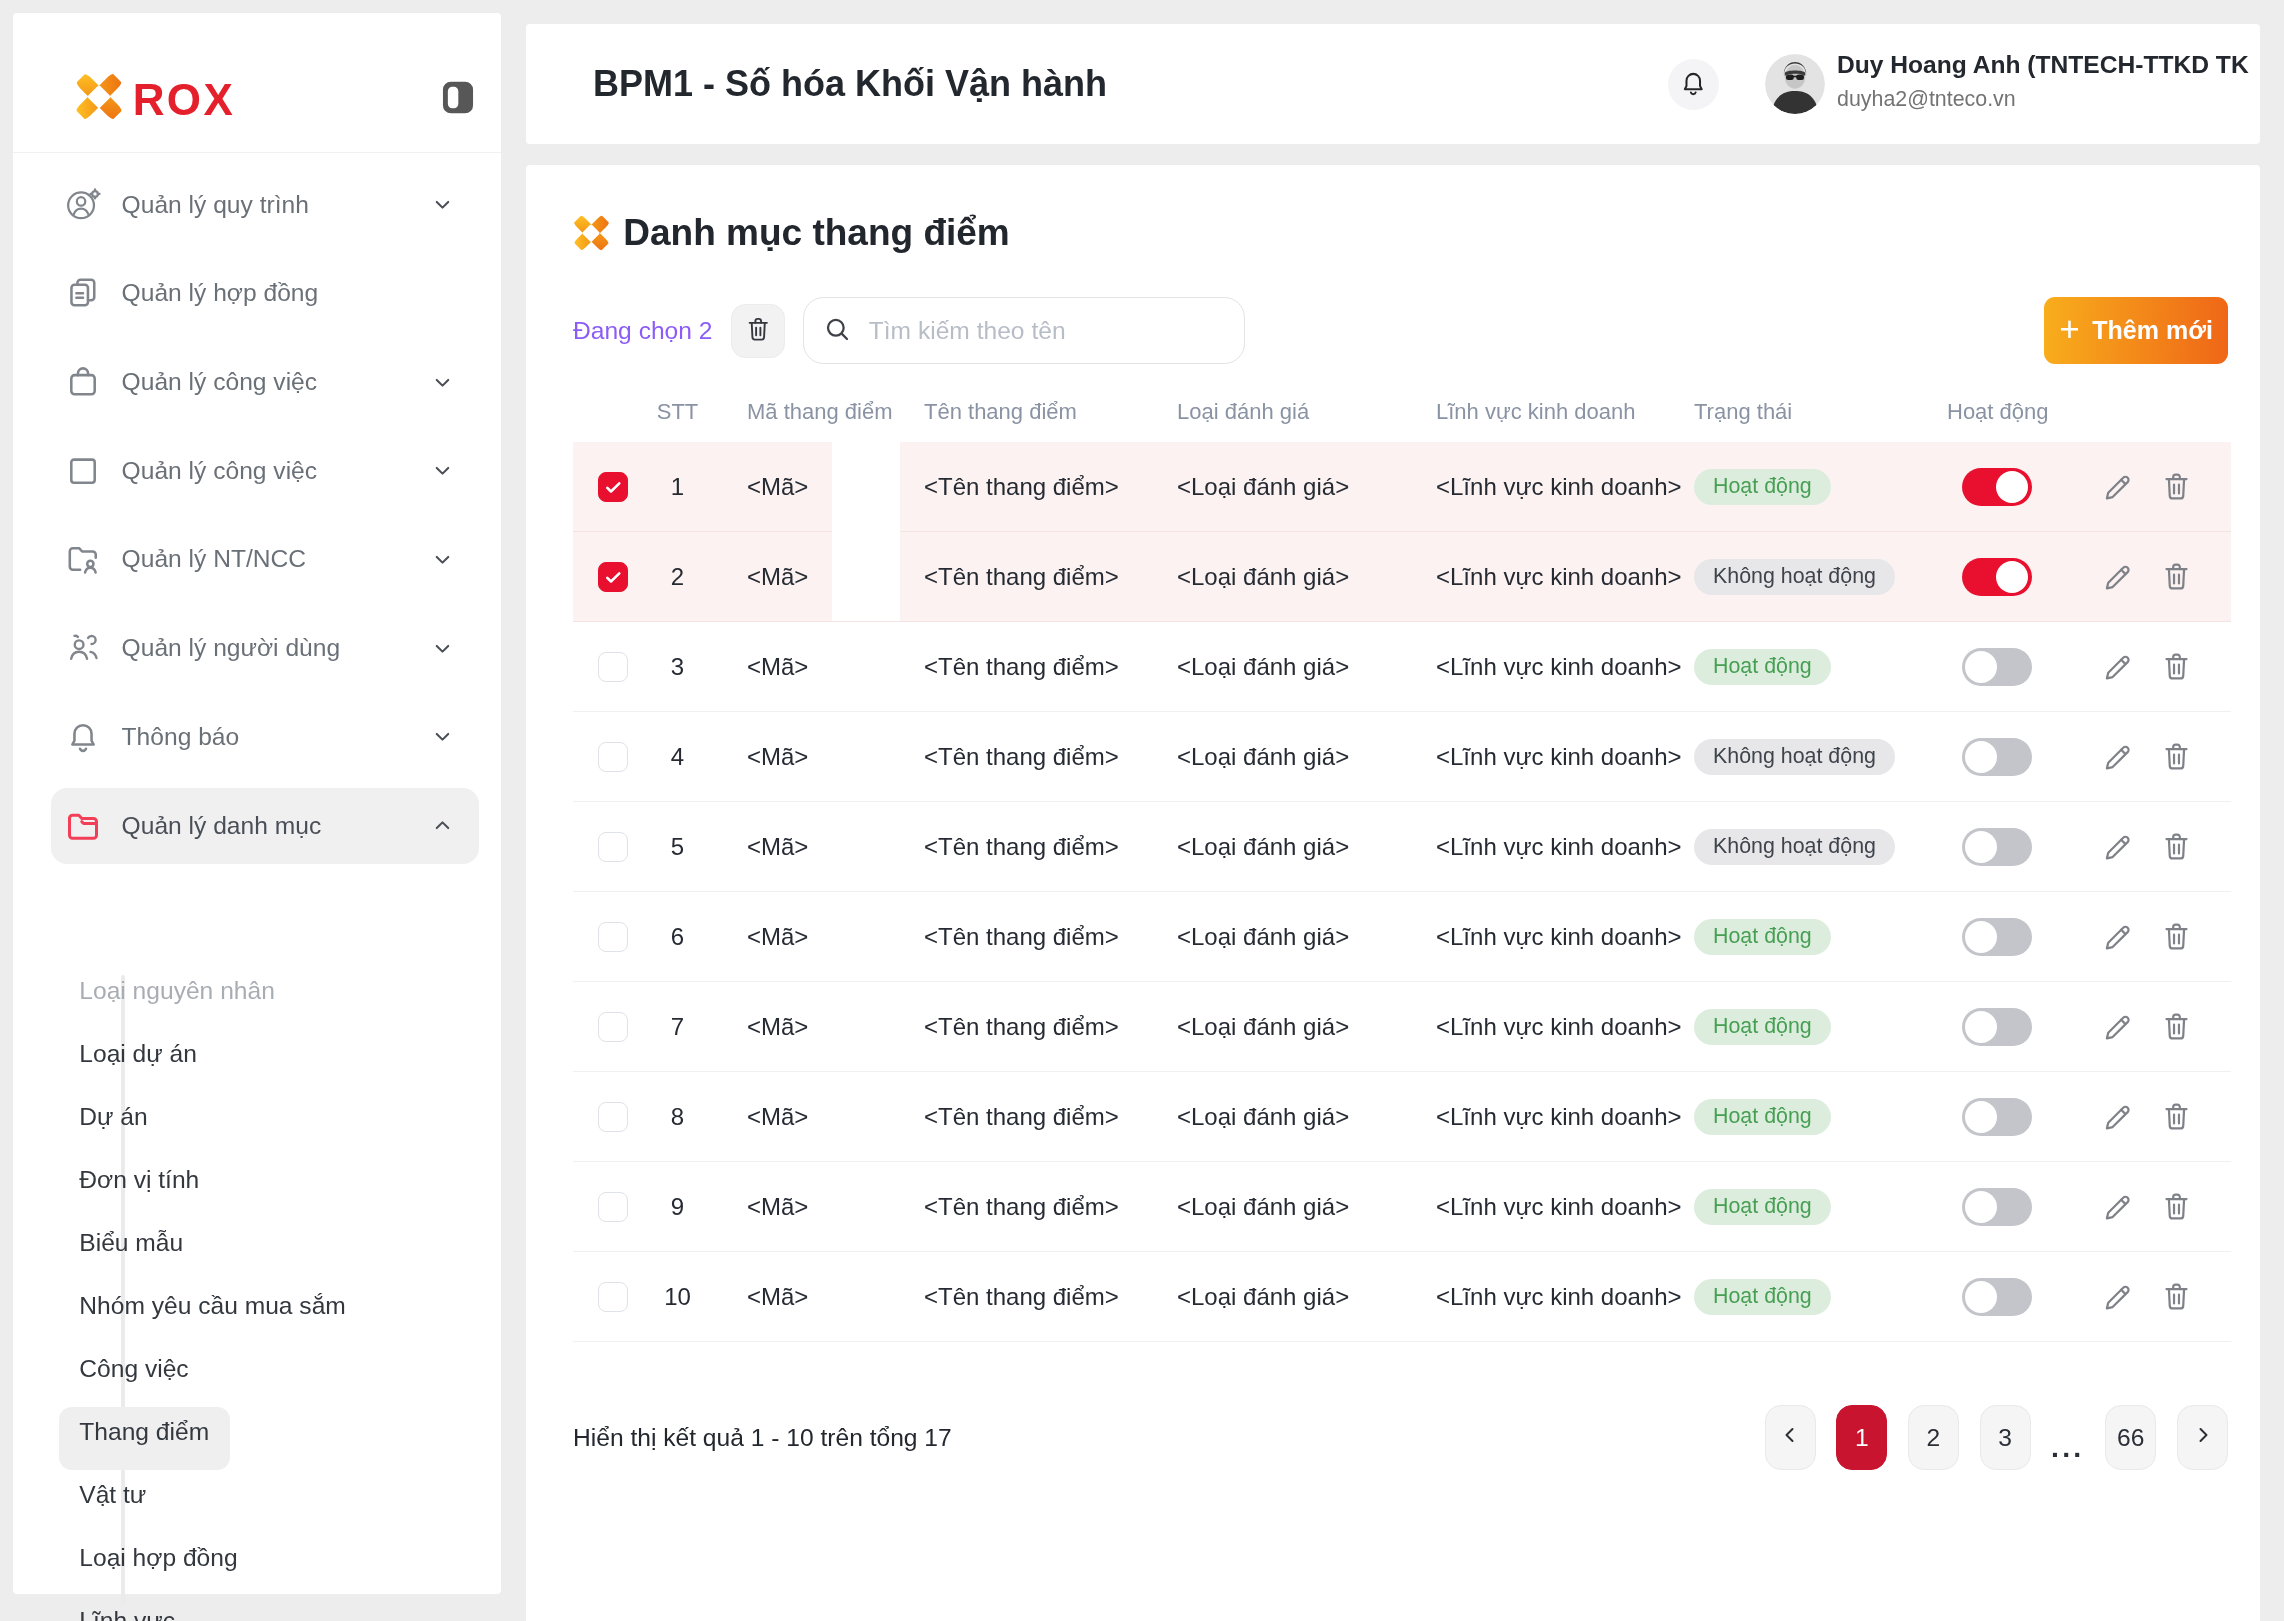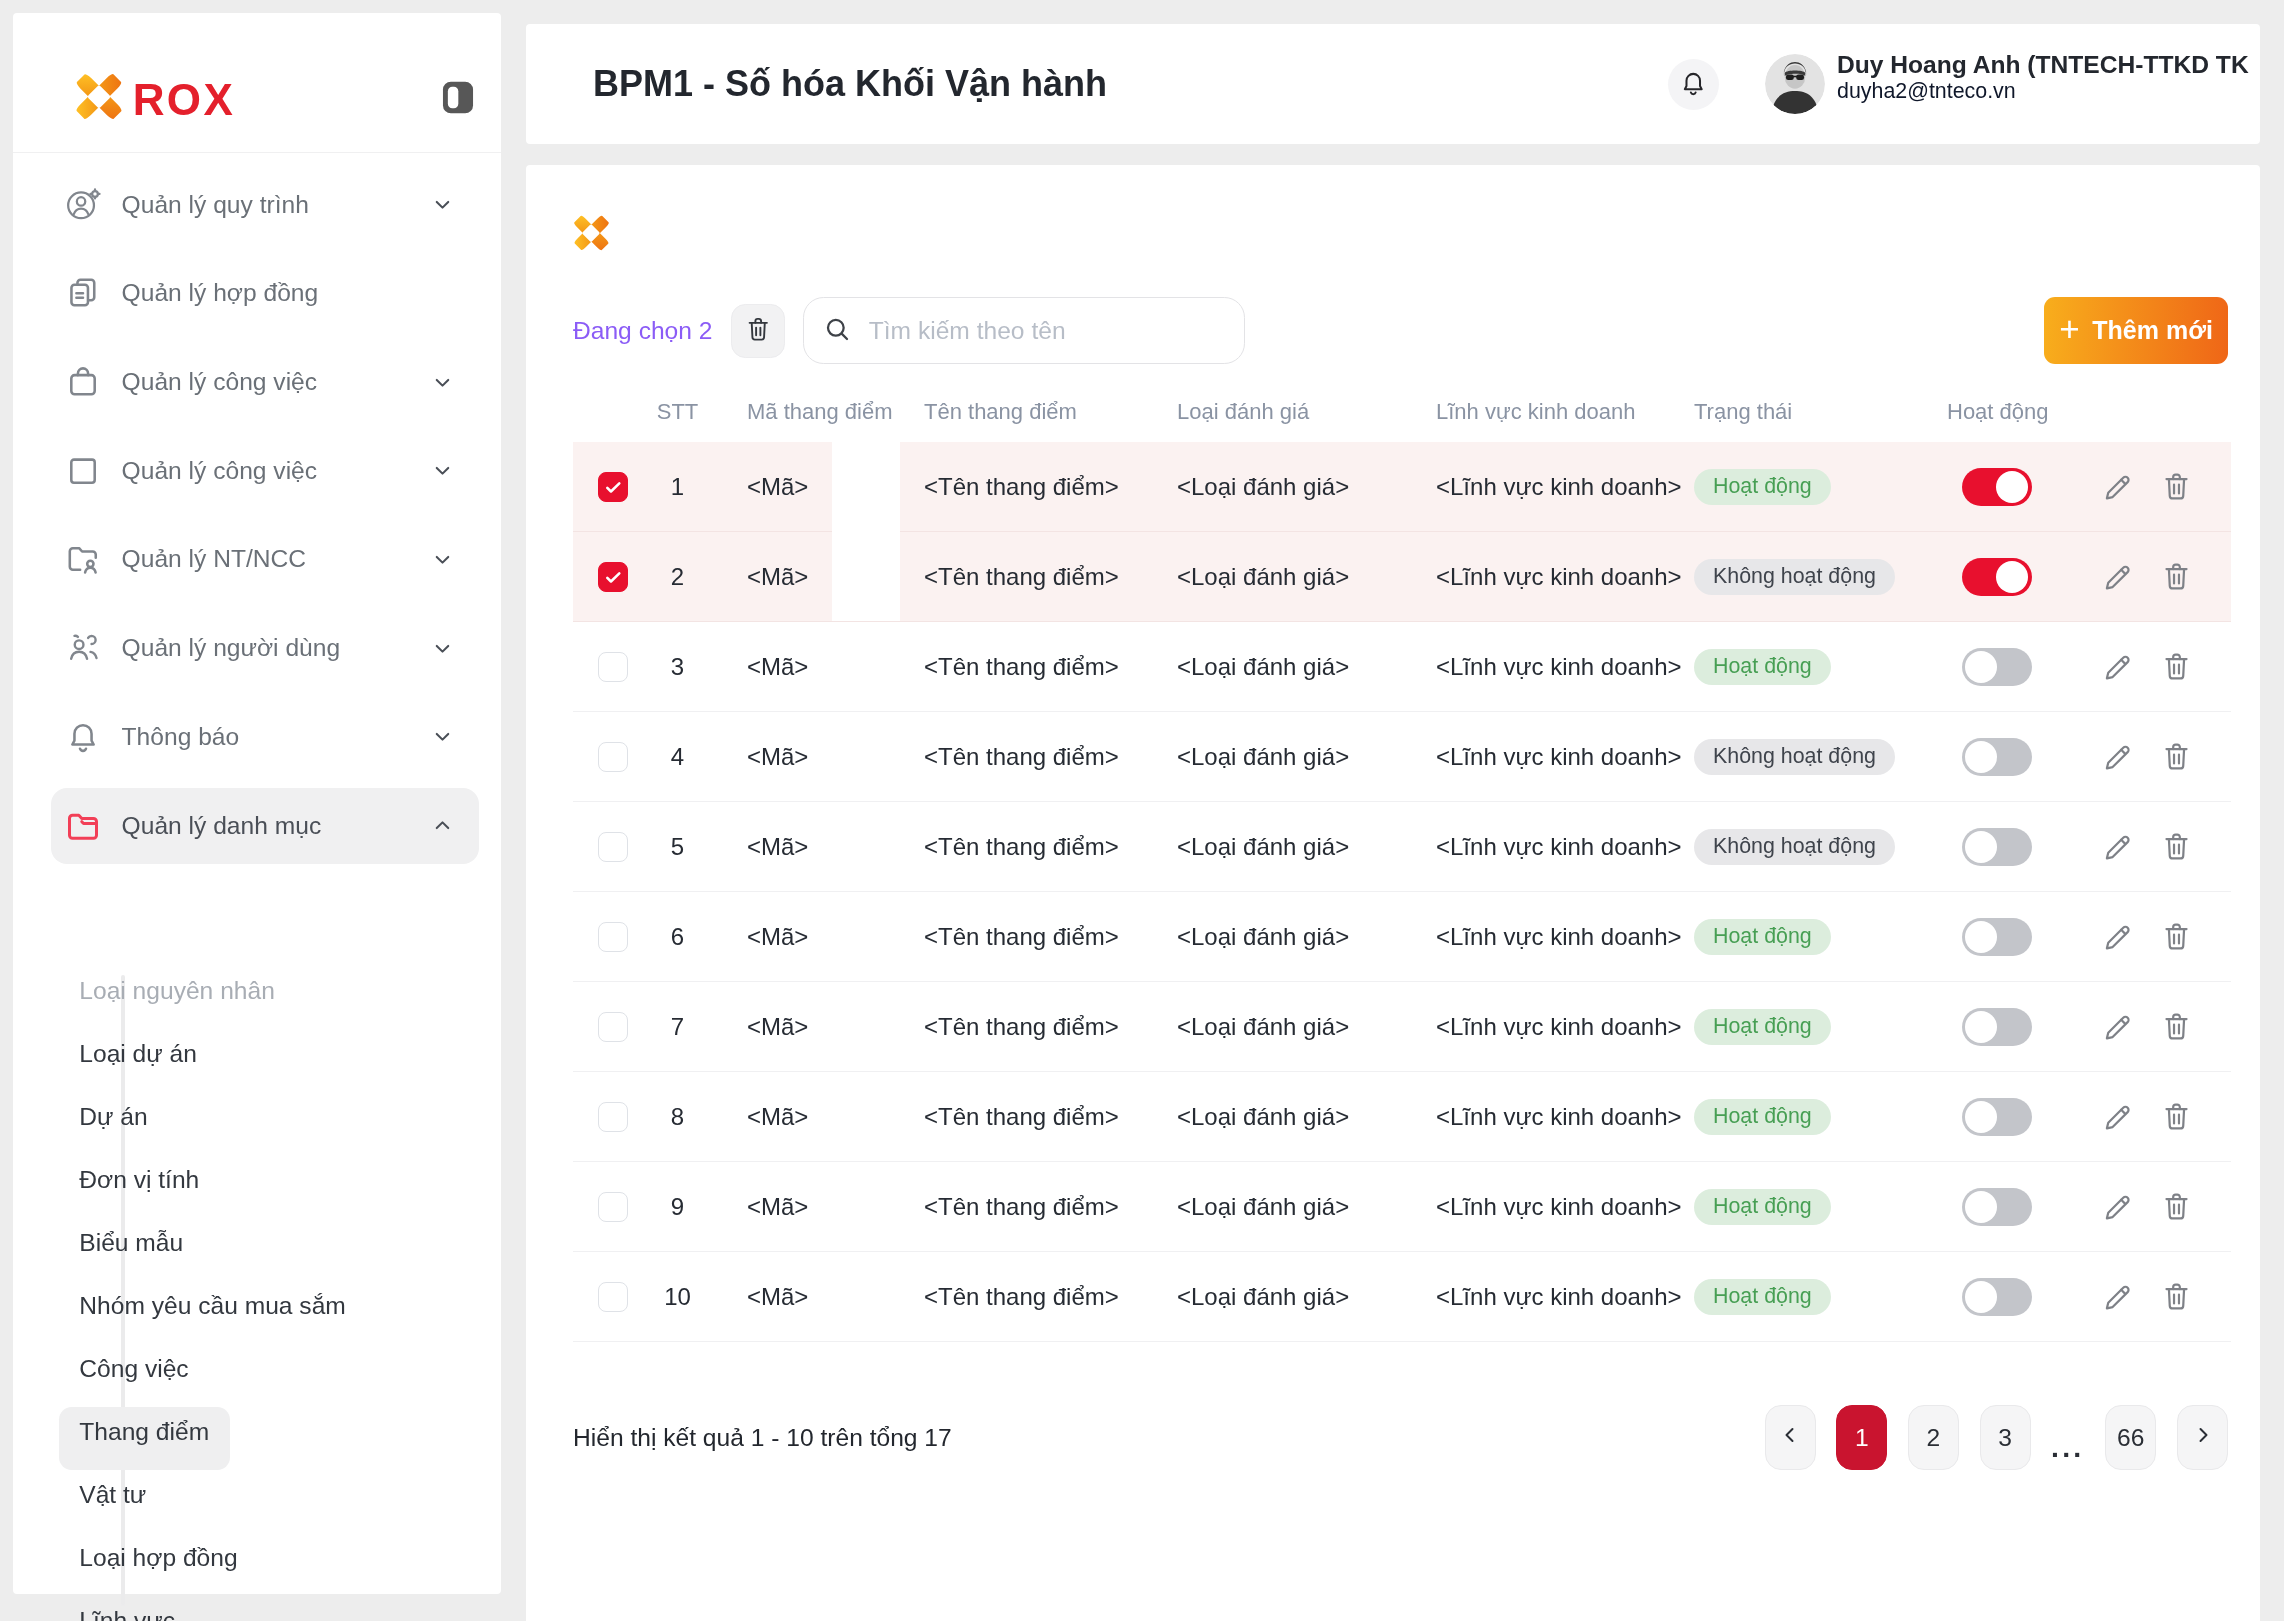--- a/index.html
+++ b/index.html
@@ -45,21 +45,21 @@
   .sub-item.selected .sub-label{background:#EFEFF0;}
 
   
   .header-card{left:526px;top:24px;width:1734px;height:120px;}
   .app-title{position:absolute;left:67px;top:0;height:120px;display:flex;align-items:center;font-size:36px;font-weight:bold;color:#23272E;}
   .bell-btn{position:absolute;left:1142px;top:35px;width:51px;height:51px;border-radius:50%;background:#F4F4F6;border:none;display:flex;align-items:center;justify-content:center;cursor:pointer;color:#26262A;}
   .bell-btn svg{width:28.5px;height:28.5px;}
   .avatar{position:absolute;left:1239px;top:30px;width:60px;height:60px;border-radius:50%;overflow:hidden;cursor:pointer;}
   .user-block{position:absolute;left:1311px;top:27px;width:420px;}
   .user-name{font-size:24.6px;font-weight:bold;color:#23272E;white-space:nowrap;overflow:hidden;max-width:412px;}
-  .user-email{font-size:21.4px;color:#0f172a;}
+  .user-email{font-size:21.4px;color:#737373;margin-top:8px;}
 
   
   .main-card{left:526px;top:165px;width:1734px;height:1473px;}
   .page-title-row{position:absolute;left:47px;top:44px;height:48px;display:flex;align-items:center;}
   .page-title-row .xmark{width:36px;height:36px;margin-right:14.3px;}
   .page-title{font-size:37px;font-weight:bold;color:#22262D;}
   .controls{position:absolute;left:47px;top:132px;right:32px;height:67px;display:flex;align-items:center;}
   .sel-label{font-size:24.6px;color:#8b5cf6;margin-right:19px;white-space:nowrap;}
   .bulk-trash{width:54px;height:54px;border-radius:14.3px;background:#F2F2F3;border:1.6px solid #ECECEE;display:flex;align-items:center;justify-content:center;cursor:pointer;color:#34383E;margin-right:17.4px;}
   .bulk-trash svg{width:28.5px;height:28.5px;}
@@ -309,20 +309,21 @@
     </div>
   </div>
 
   <div class="card main-card">
     <div class="page-title-row">
       <span class="xmark">
         <span class="xb xb1"></span>
           <span class="xb xb2"></span>
           <span class="xhole"></span>
       </span>
+      <span class="page-title">Danh mục thang điểm</span>
     </div>
 
     <div class="controls">
       <span class="sel-label">Đang chọn 2</span>
       <button class="bulk-trash">
         <span id="bulk-trash-icon"><svg viewBox="0 0 24 24" fill="none" stroke="currentColor" stroke-width="1.6" stroke-linecap="round" stroke-linejoin="round">
               <path d="M4.7 6.6h14.6"></path>
               <path d="M9.6 6.6V5.1a1.8 1.8 0 0 1 1.8-1.8h1.2a1.8 1.8 0 0 1 1.8 1.8v1.5"></path>
               <path d="M6.5 6.6l.6 12.2a2 2 0 0 0 2 1.9h5.8a2 2 0 0 0 2-1.9l.6-12.2"></path>
               <path d="M10.2 10.6v6.4M13.8 10.6v6.4"></path>

